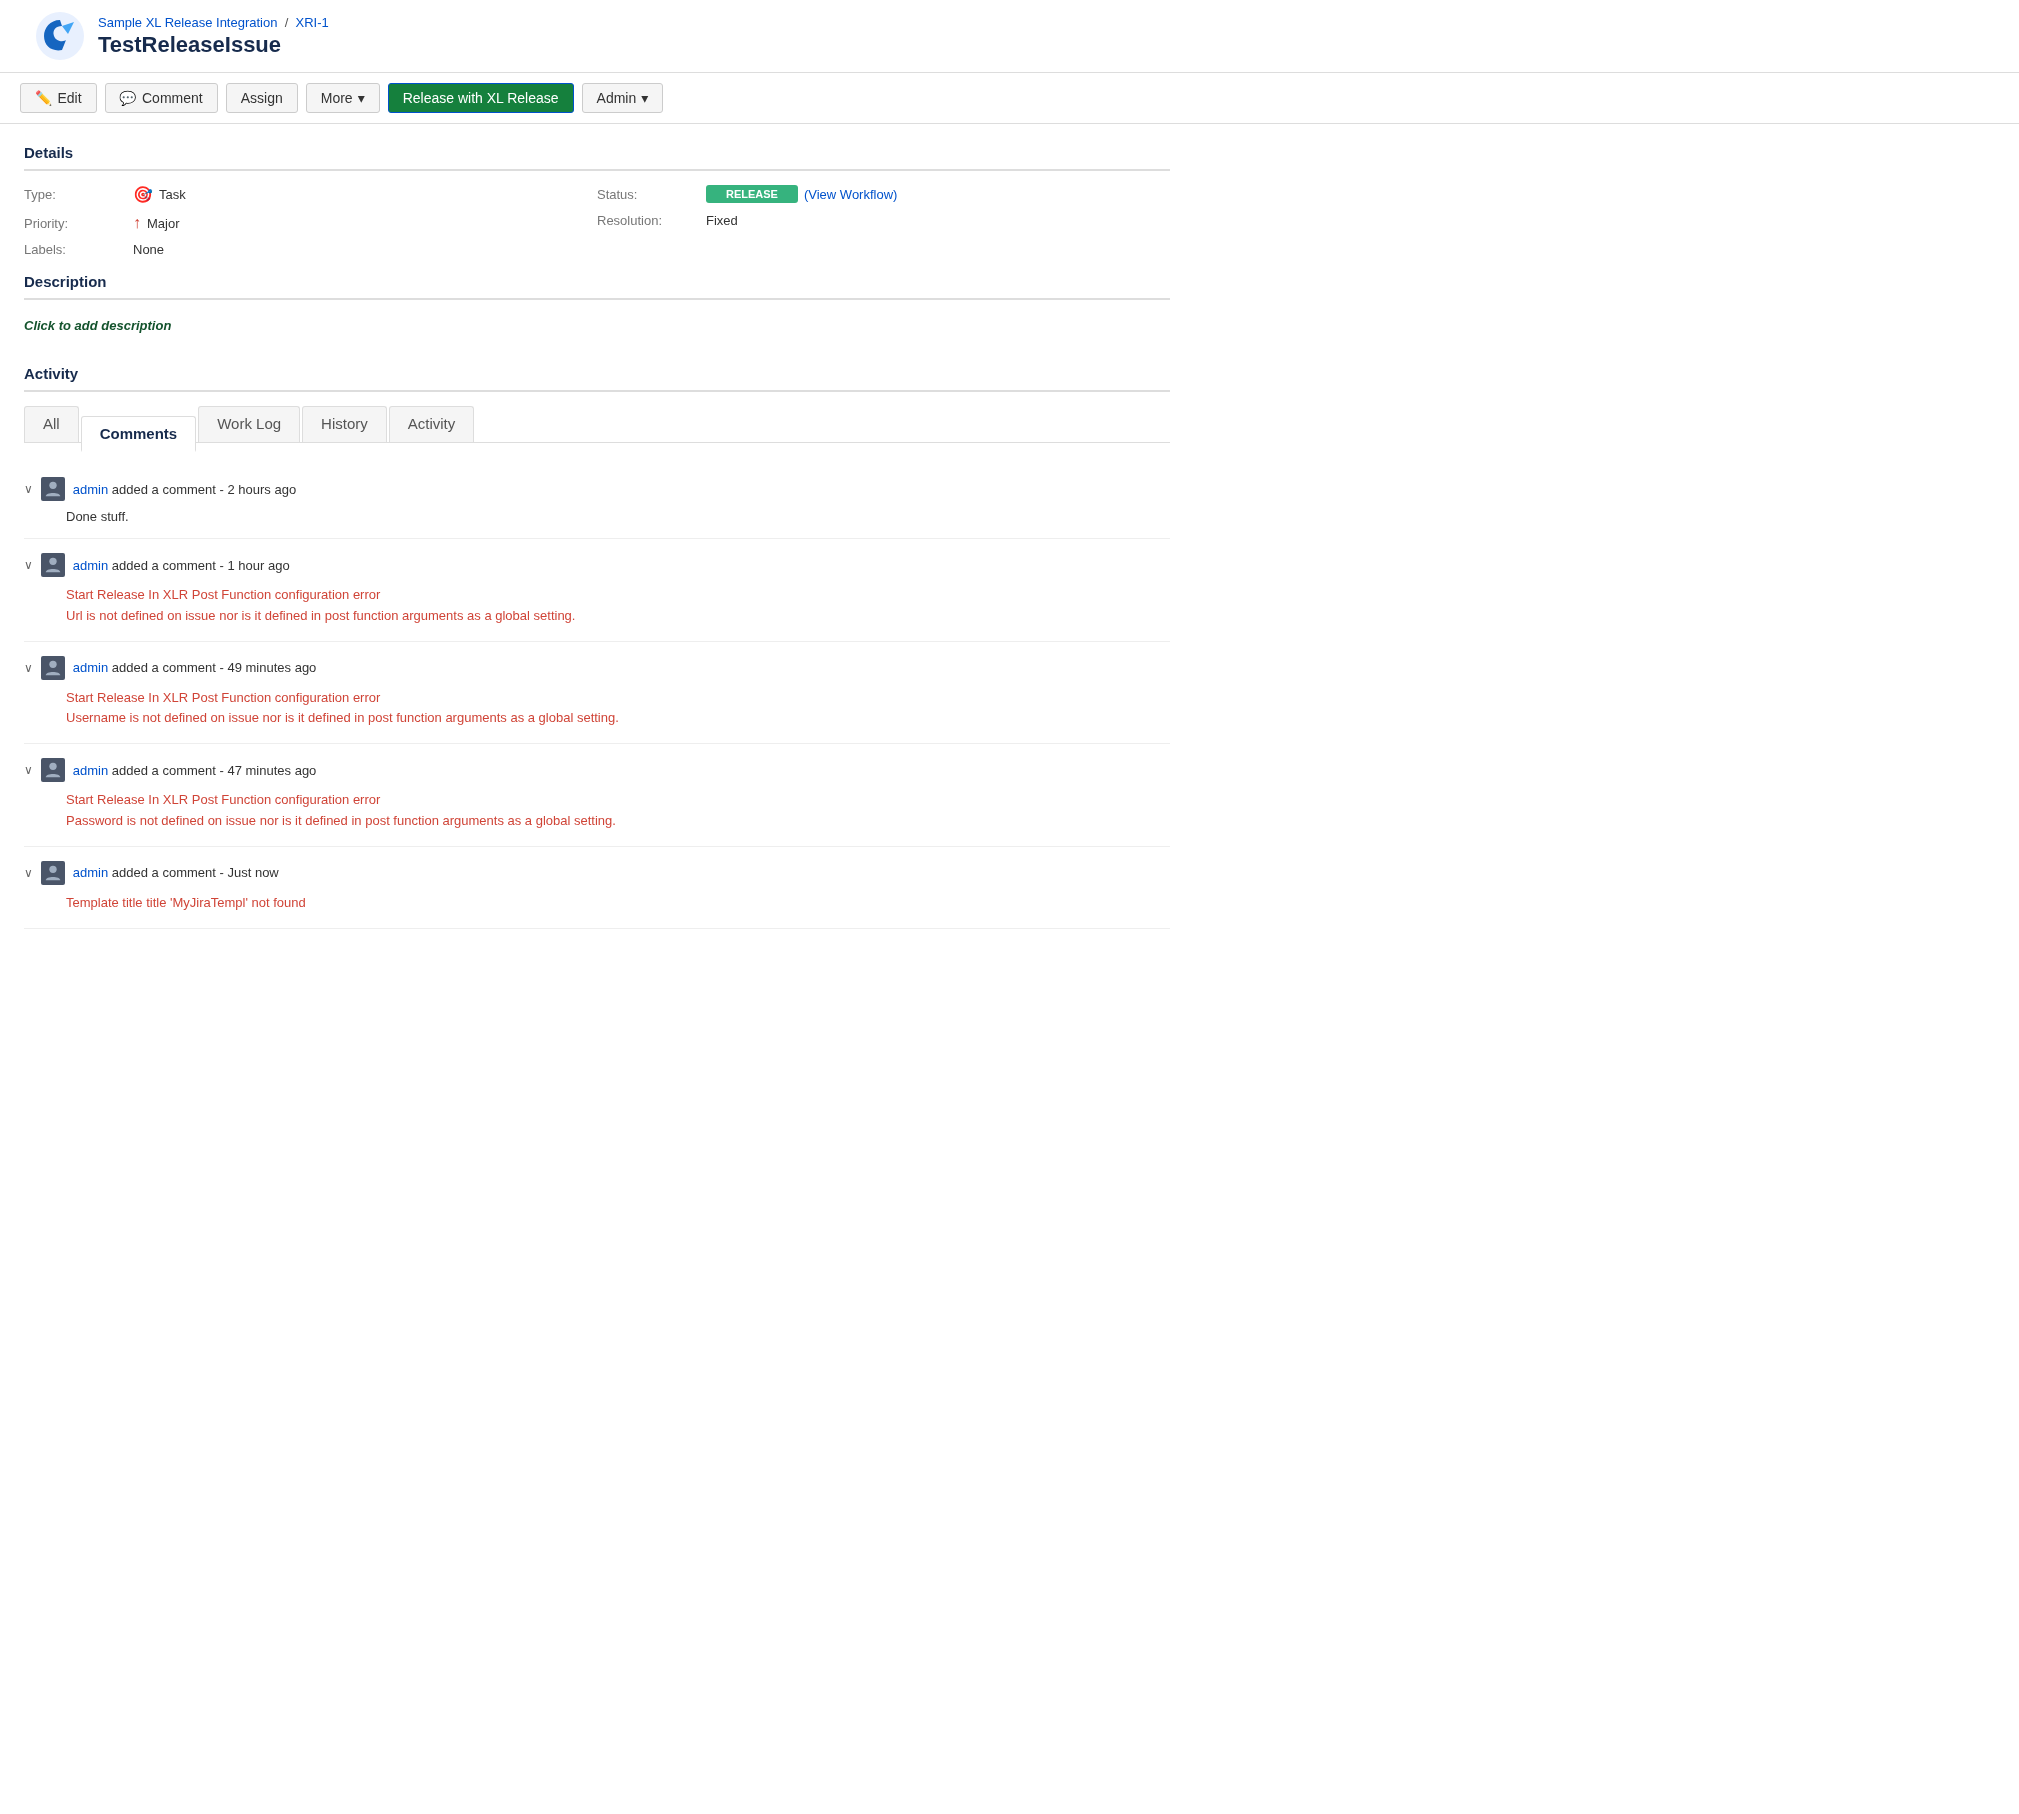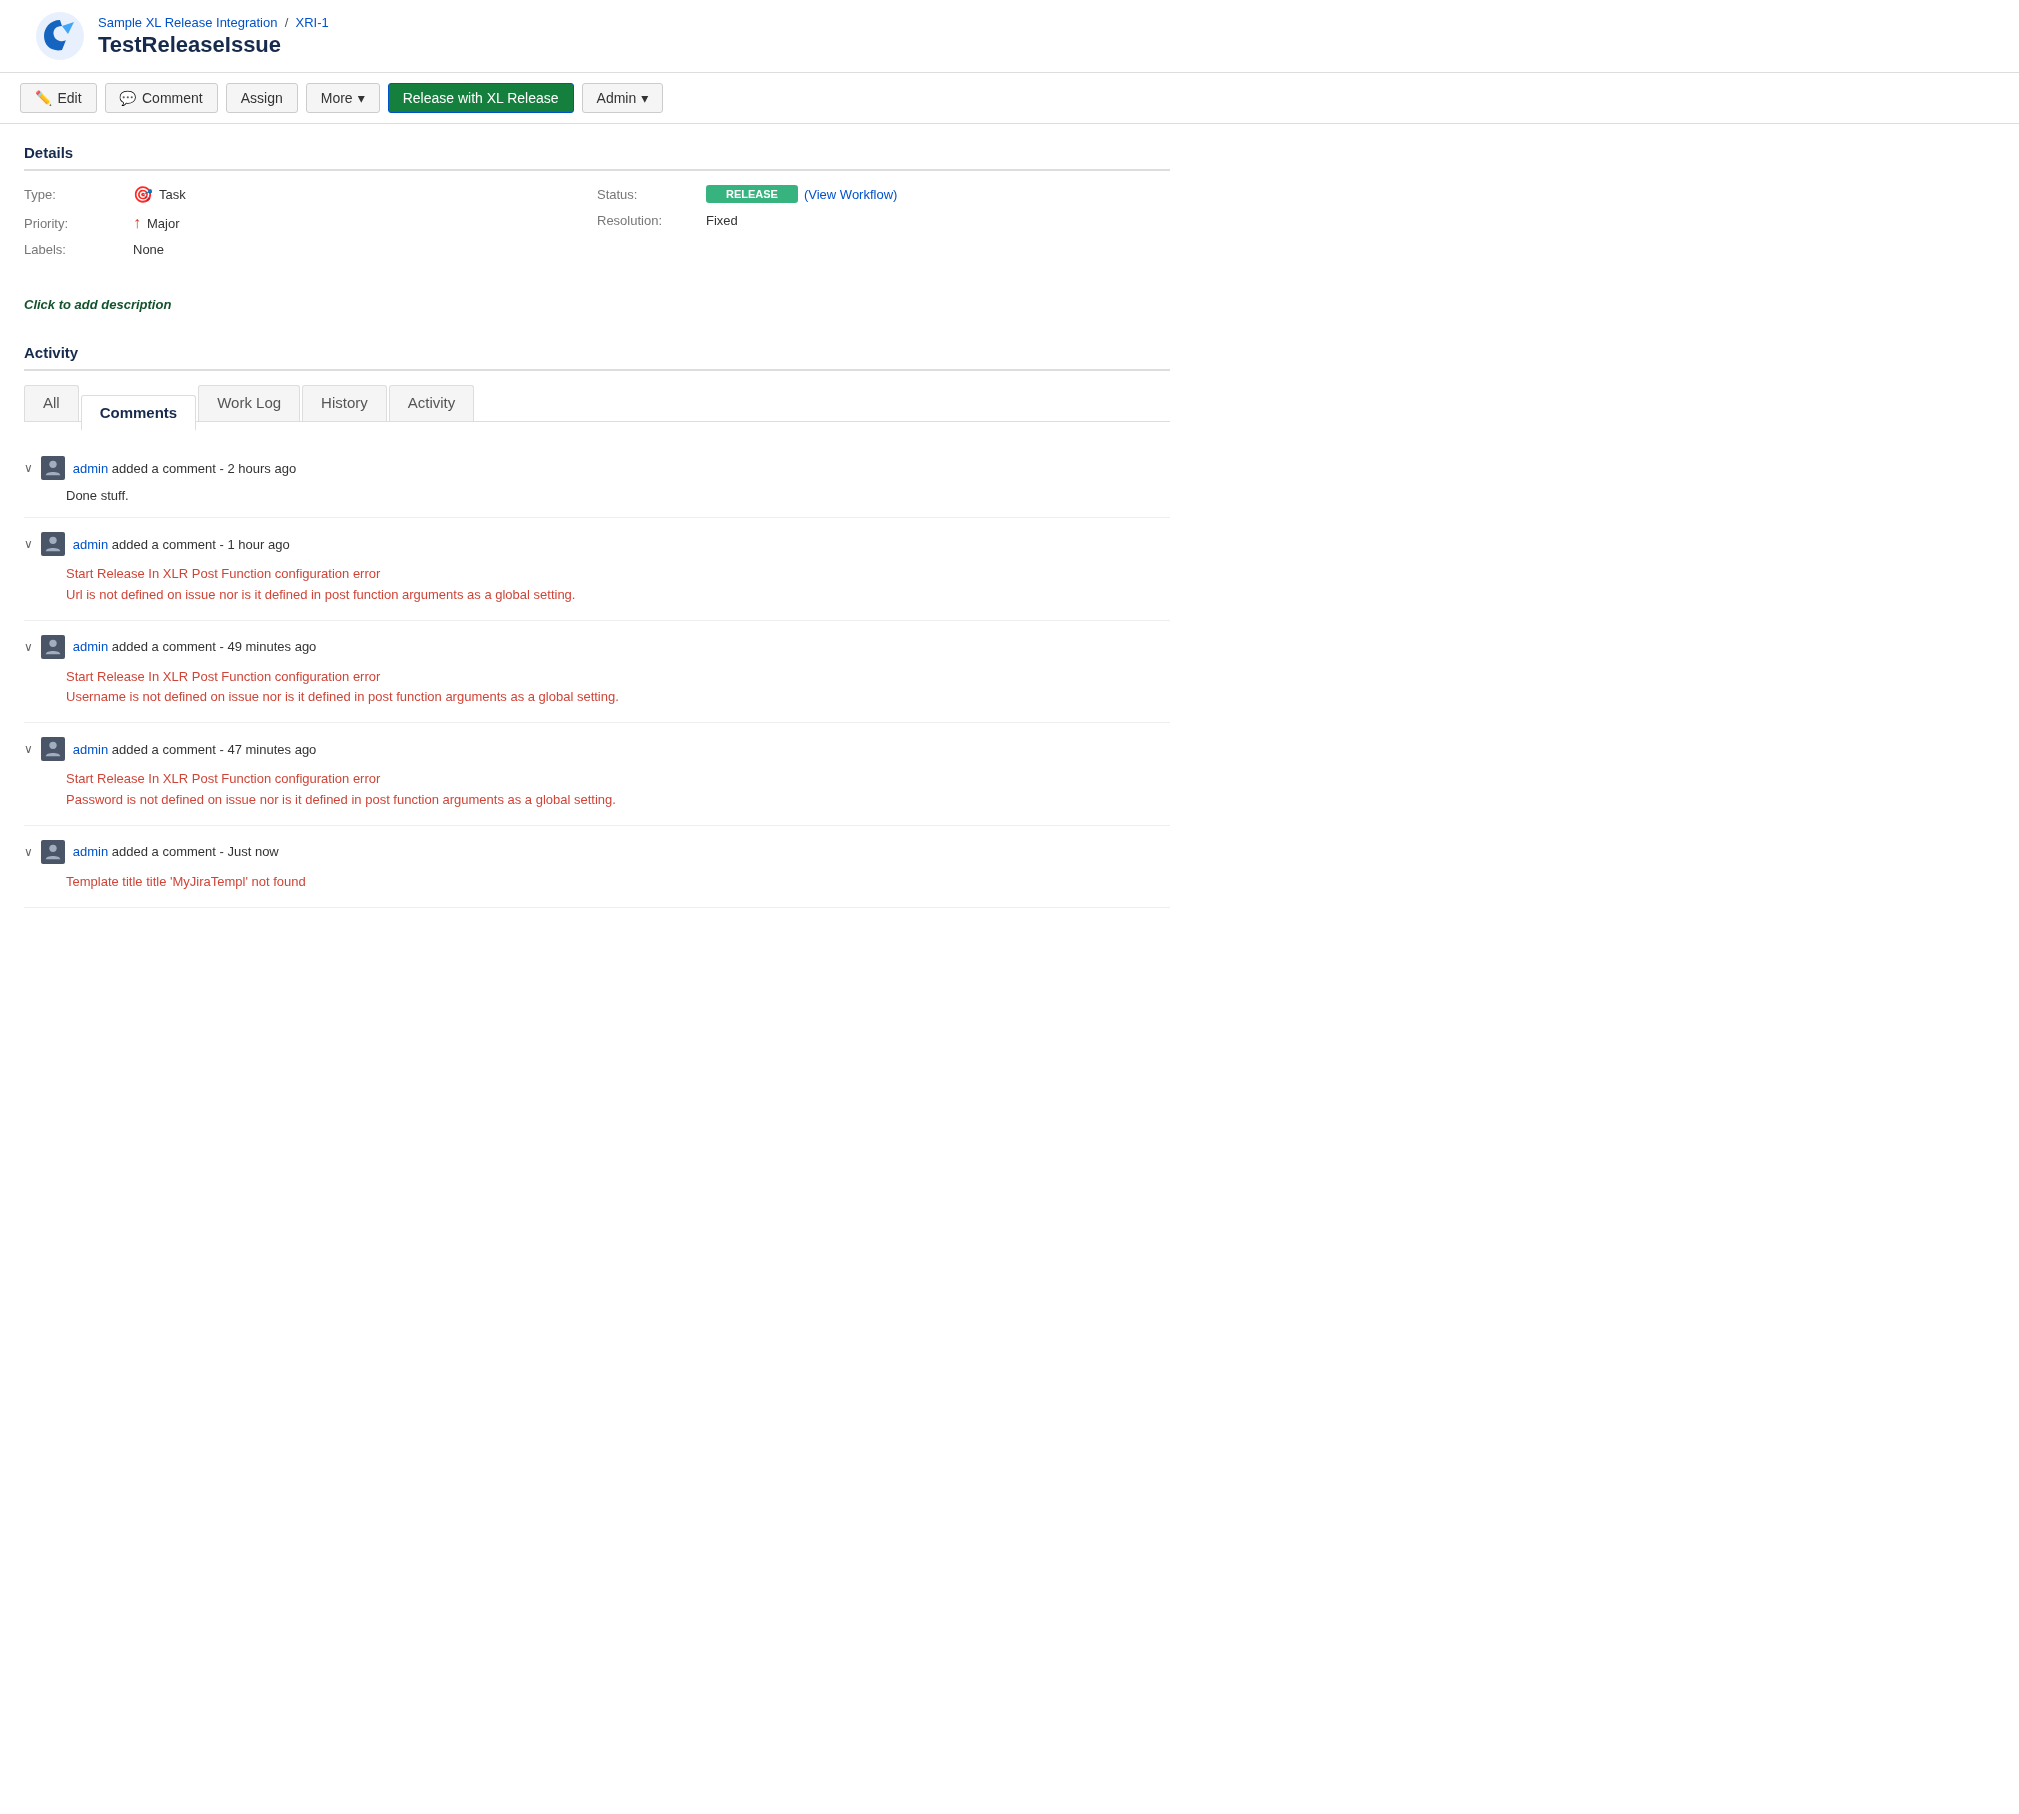--- a/index.html
+++ b/index.html
@@ -77,21 +77,21 @@
       padding-bottom: 8px;
       border-bottom: 2px solid #ddd;
       margin-bottom: 14px;
     }
 
     
     .details-grid {
       display: grid;
       grid-template-columns: 1fr 1fr;
       gap: 0;
-      margin-bottom: 36px;
+      margin-bottom: 16px;
     }
     .details-left, .details-right {
       display: flex;
       flex-direction: column;
       gap: 10px;
     }
     .detail-row {
       display: flex;
       align-items: center;
     }
@@ -298,20 +298,21 @@
         </span>
       </div>
       <div class="detail-row">
         <span class="detail-label">Resolution:</span>
         <span class="detail-value">Fixed</span>
       </div>
     </div>
   </div>
 
   <div class="description-section">
+    <div class="section-heading">Description</div>
     <div class="description-placeholder">Click to add description</div>
   </div>
 
   <div class="activity-section">
     <div class="section-heading">Activity</div>
 
     <div class="activity-tabs">
       <div class="tab">All</div>
       <div class="tab active">Comments</div>
       <div class="tab">Work Log</div>

